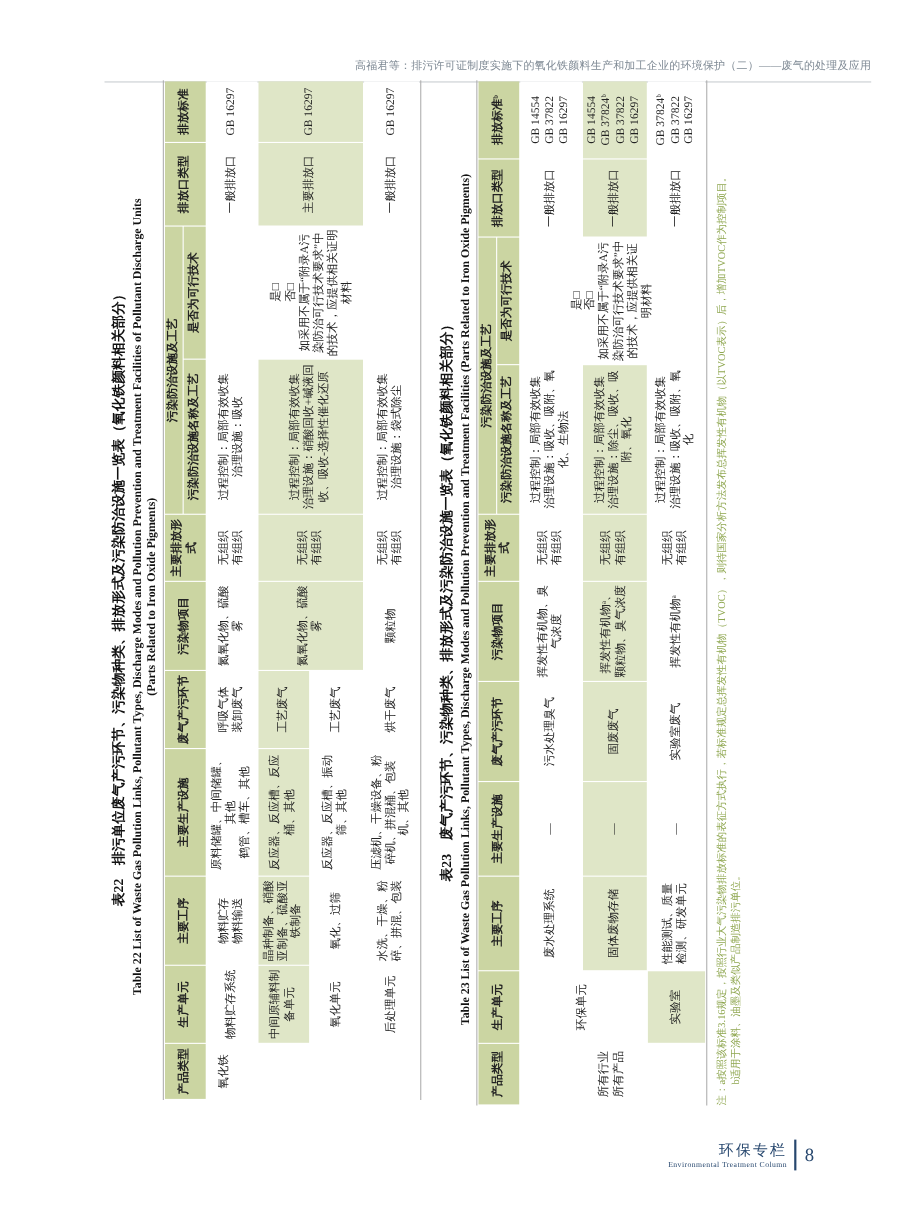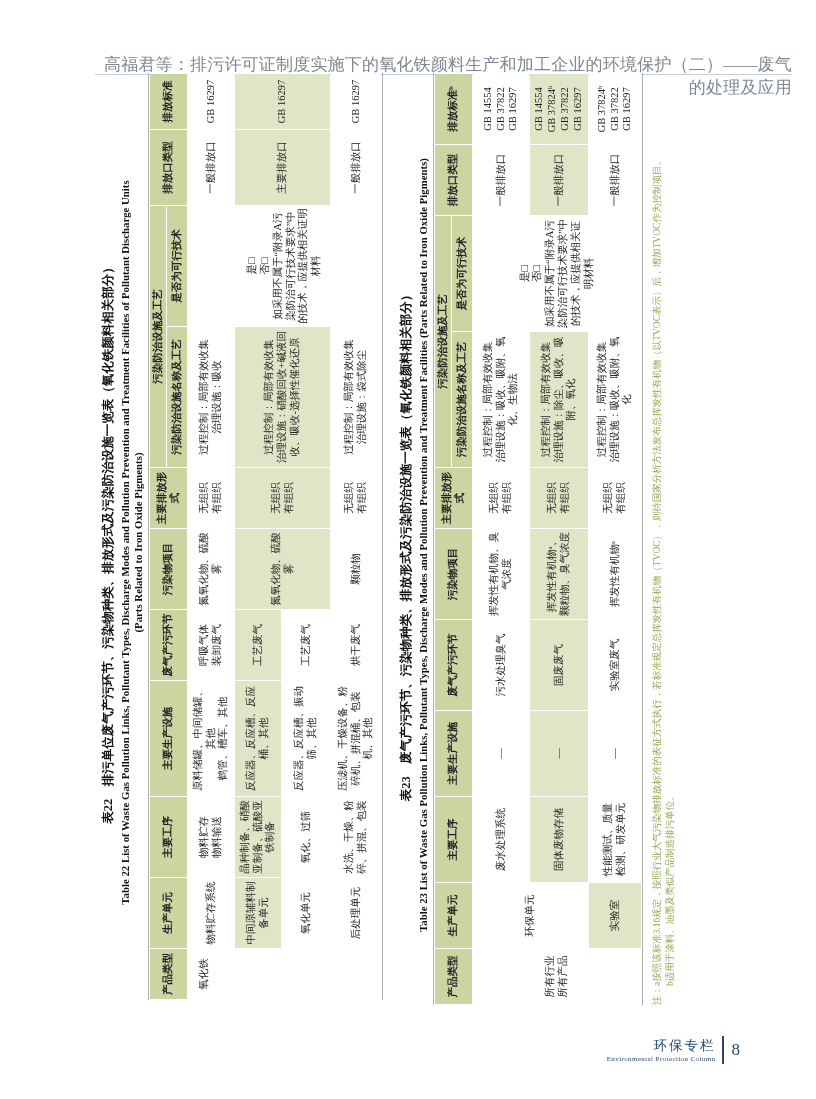--- a/index.html
+++ b/index.html
@@ -3,21 +3,21 @@
 <meta charset="utf-8">
 <style>
   html,body{margin:0;padding:0;}
   body{
     width:816px;height:1099px;position:relative;overflow:hidden;
     background:#ffffff;font-family:"Liberation Serif",serif;color:#222;
   }
   
   .page-header{
     position:absolute;top:53px;right:24px;width:700px;text-align:right;
-    font-size:17px;color:#7d8893;letter-spacing:.2px;
+    font-size:10px;color:#7d8893;letter-spacing:.2px;
   }
   .header-rule{position:absolute;top:74px;left:95px;width:697px;height:1px;background:#c9cdd1;}
   
   .rot{position:absolute;transform-origin:0 0;transform:rotate(-90deg);}
   #block22{left:100px;top:1000px;width:915px;height:296px;}
   #block23{left:398px;top:1005px;width:920px;height:310px;}
   .tbl-title-cn{font-weight:bold;font-size:12.5px;text-align:center;margin:0 0 2px 0;color:#111;}
   .tbl-title-en{font-weight:bold;font-size:10.8px;text-align:center;margin:0 0 1px 0;color:#111;}
   table{border-collapse:separate;border-spacing:1px;table-layout:fixed;width:100%;
         border-top:1px solid #b0b0b0;border-bottom:1px solid #b0b0b0;margin-top:4px;}
@@ -226,17 +226,17 @@
     </table>
   <div class="notes">
     <p class="note-a">注：a按照该标准3.16规定，按照行业大气污染物排放标准的表征方式执行，若标准规定总挥发性有机物（TVOC），则待国家分析方法发布总挥发性有机物（以TVOC表示）后，增加TVOC作为控制项目。</p>
     <p class="note-b">b适用于涂料、油墨及类似产品制造排污单位。</p>
   </div>
 </div>
 
 <div class="footer">
   <div class="footer-col">
     <div class="footer-cn">环保专栏</div>
-    <div class="footer-en">Environmental Protection Column</div>
+    <div class="footer-en">Environmental Treatment Column</div>
   </div>
   <div class="footer-bar"></div>
   <div class="footer-num">8</div>
 </div>
 
 </body></html>

